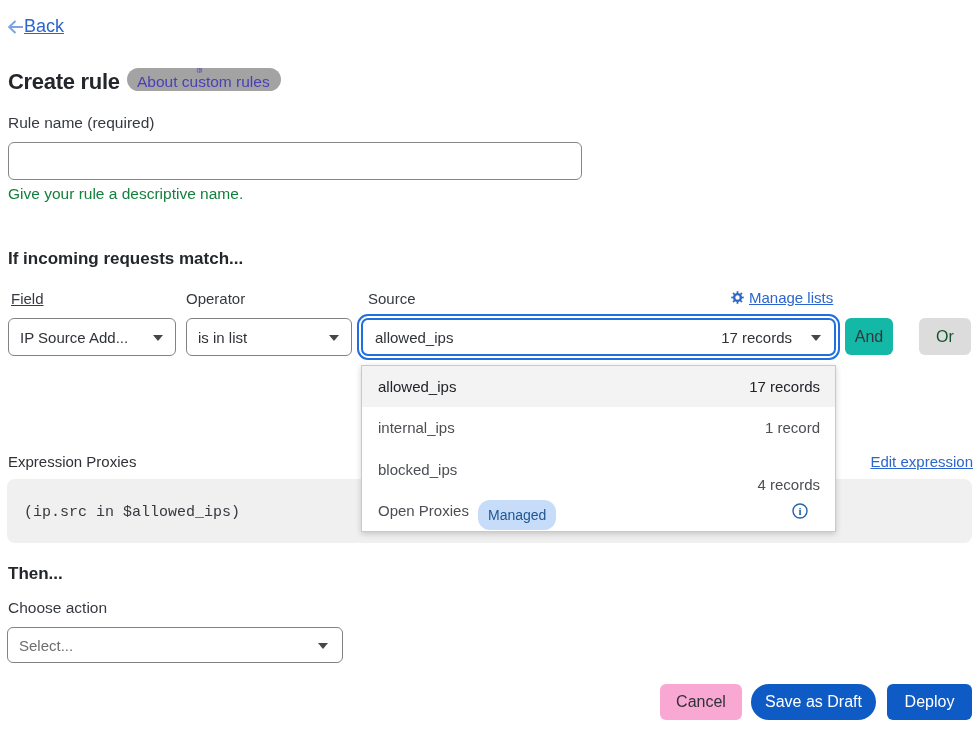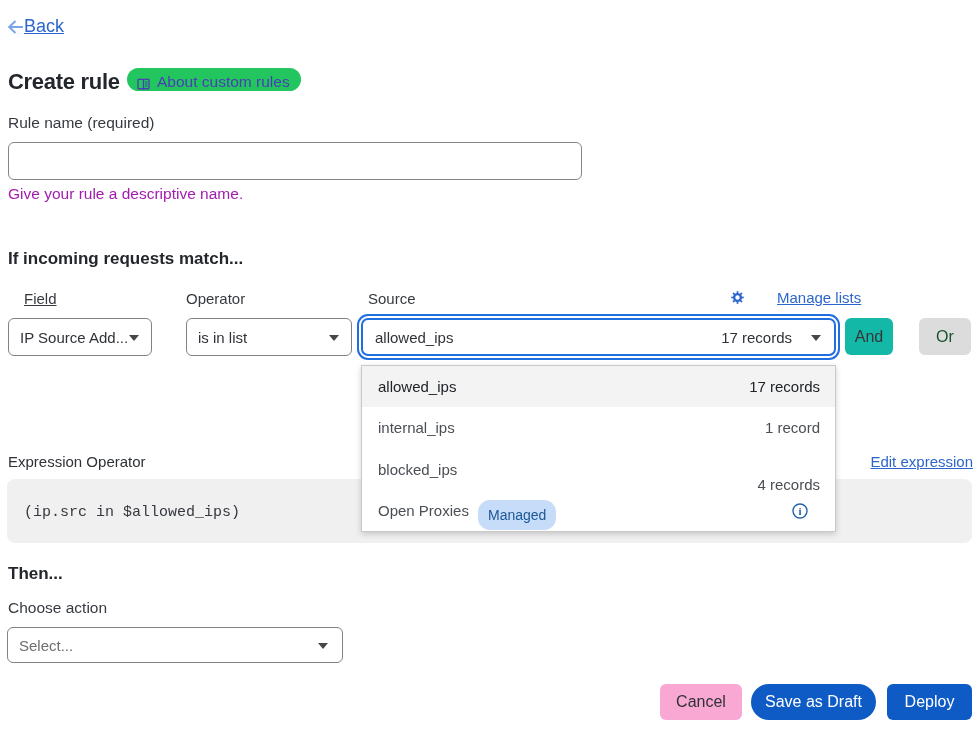--- a/index.html
+++ b/index.html
@@ -17,71 +17,71 @@
 
 <svg class="abs" style="left:8px; top:20px;" width="16" height="14" viewBox="0 0 16 14">
   <path d="M1.2 7 L15 7 M7.5 1 L1.2 7 L7.5 13" fill="none" stroke="#7aa3e8" stroke-width="1.9"></path>
 </svg>
 <div class="abs" style="left:24px; top:16px; font-size:18px;">
   <a href="#" style="color:#2c66cc;">Back</a>
 </div>
 
 <div class="abs" style="left:8px; top:72px; font-size:22px; line-height:19px; font-weight:bold; color:#23262b; letter-spacing:-0.3px;text-align:center;">Create rule</div>
 
-<div class="abs" style="left:127px; top:68px; height:23px; background:#22c55e; border-radius:12px; display:flex; align-items:flex-end; padding:0 11px 0 10px;">
+<div class="abs" style="left:127px; top:68px; height:23px; background:#a3a3a3; border-radius:12px; display:flex; align-items:center; padding:0 11px 0 10px;flex-direction:column;">
   <svg width="13" height="13" viewBox="0 0 16 16" style="margin-right:7px;">
     <g fill="none" stroke="#4a3fb5" stroke-width="1.6">
       <rect x="1.2" y="1.8" width="13.6" height="11.4" rx="0.5"></rect>
       <line x1="8" y1="1.8" x2="8" y2="14.6"></line>
     </g>
     <g stroke="#4a3fb5" stroke-width="1.3">
       <line x1="10" y1="5" x2="13" y2="5"></line>
       <line x1="10" y1="7.5" x2="13" y2="7.5"></line>
       <line x1="10" y1="10" x2="13" y2="10"></line>
     </g>
   </svg>
   <span style="font-size:15.5px; color:#4a3fb5;">About custom rules</span>
 </div>
 
 <div class="abs lbl" style="left:8px; top:114px; font-size:15.5px;">Rule name (required)</div>
 <div class="abs" style="left:8px; top:142px; width:574px; height:38px; border:1px solid #858585; border-radius:6px; background:#fff;"></div>
-<div class="abs" style="left:8px; top:185px; font-size:15.5px; color:#a21caf;">Give your rule a descriptive name.</div>
+<div class="abs" style="left:8px; top:185px; font-size:15.5px; color:#15803d;">Give your rule a descriptive name.</div>
 
 <div class="abs" style="left:8px; top:249px; font-size:17px; font-weight:bold; color:#23262b;">If incoming requests match...</div>
 
-<div class="abs lbl" style="left:24px; top:290px;text-decoration:underline;">Field</div>
+<div class="abs lbl" style="left:11px; top:290px;text-decoration:underline;">Field</div>
 <div class="abs lbl" style="left:186px; top:290px;">Operator</div>
 <div class="abs lbl" style="left:368px; top:290px;">Source</div>
-<div class="abs" style="left:731px; top:289px; display:flex; align-items:center;gap:28px;">
+<div class="abs" style="left:731px; top:289px; display:flex; align-items:center;">
   <svg width="13" height="13" viewBox="0 0 13 13" style="margin-right:5px;">
     <path fill="#2c66cc" fill-rule="evenodd" d="M5.47 0.29 L7.53 0.29 L7.26 1.96 L9.17 2.76 L10.16 1.37 L11.63 2.84 L10.24 3.83 L11.04 5.74 L12.71 5.47 L12.71 7.53 L11.04 7.26 L10.24 9.17 L11.63 10.16 L10.16 11.63 L9.17 10.24 L7.26 11.04 L7.53 12.71 L5.47 12.71 L5.74 11.04 L3.83 10.24 L2.84 11.63 L1.37 10.16 L2.76 9.17 L1.96 7.26 L0.29 7.53 L0.29 5.47 L1.96 5.74 L2.76 3.83 L1.37 2.84 L2.84 1.37 L3.83 2.76 L5.74 1.96 Z M8.70 6.50 A2.2 2.2 0 1 0 4.30 6.50 A2.2 2.2 0 1 0 8.70 6.50 Z"></path>
   </svg>
   <a href="#" style="color:#2c66cc; font-size:15px;">Manage lists</a>
 </div>
 
-<div class="sel" style="left:8px; top:318px; width:144px;">
+<div class="sel" style="left:8px; top:318px; width:168px;">
   <span class="txt">IP Source Add...</span>
   <span class="caret" style="right:12px; top:16px;"></span>
 </div>
 
 <div class="sel" style="left:186px; top:318px; width:166px;">
   <span class="txt">is in list</span>
   <span class="caret" style="right:12px; top:16px;"></span>
 </div>
 
 <div class="sel" style="left:361px; top:318px; width:475px; border:2px solid #1f6fe0; border-radius:7px; outline:2px solid #1f6fe0; outline-offset:2px;">
   <span class="txt" style="left:12px; top:9px;">allowed_ips</span>
   <span style="position:absolute; right:42px; top:9px;">17 records</span>
   <span class="caret" style="right:13px; top:15px;"></span>
 </div>
 
 <div class="abs" style="left:845px; top:318px; width:48px; height:37px; background:#14b8a6; border-radius:6px; font-size:16px; color:#33363b; display:flex; align-items:center; justify-content:center;">And</div>
 <div class="abs" style="left:919px; top:318px; width:52px; height:37px; background:#dcdcdc; border-radius:6px; font-size:16px; color:#14532d; display:flex; align-items:center; justify-content:center;">Or</div>
 
-<div class="abs" style="left:8px; top:453px; font-size:15px; color:#2e3136;">Expression Operator</div>
+<div class="abs" style="left:8px; top:453px; font-size:15px; color:#2e3136;">Expression Proxies</div>
 <div class="abs" style="right:6px; top:453px;"><a href="#" style="color:#2c66cc; font-size:15px;">Edit expression</a></div>
 
 <div class="abs" style="left:7px; top:479px; width:965px; height:64px; background:#f0f0f0; border-radius:8px;"></div>
 <div class="abs" style="left:24px; top:504px; font-family:'Liberation Mono', monospace; font-size:15px; color:#36393f;">(ip.src in $allowed_ips)</div>
 
 <div class="abs" style="left:361px; top:365px; width:475px; height:167px; background:#fff; border:1px solid #c9c9c9; box-shadow:0 2px 6px rgba(0,0,0,0.18); z-index:5; font-size:15px;">
   <div style="height:41.25px; background:#f3f3f3; position:relative;">
     <span style="position:absolute; left:16px; top:12px; color:#202328;">allowed_ips</span>
     <span style="position:absolute; right:15px; top:12px; color:#202328;">17 records</span>
   </div>

